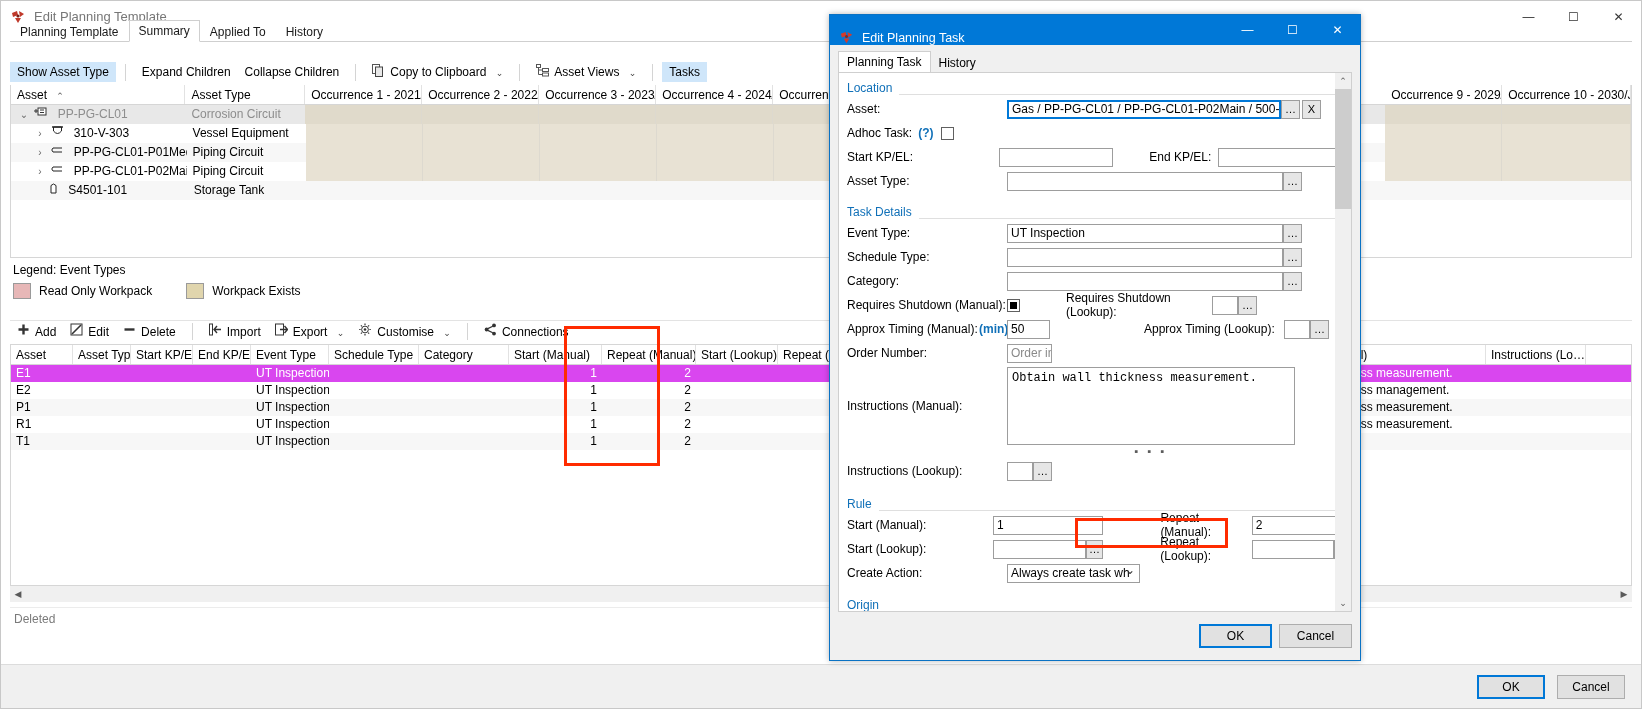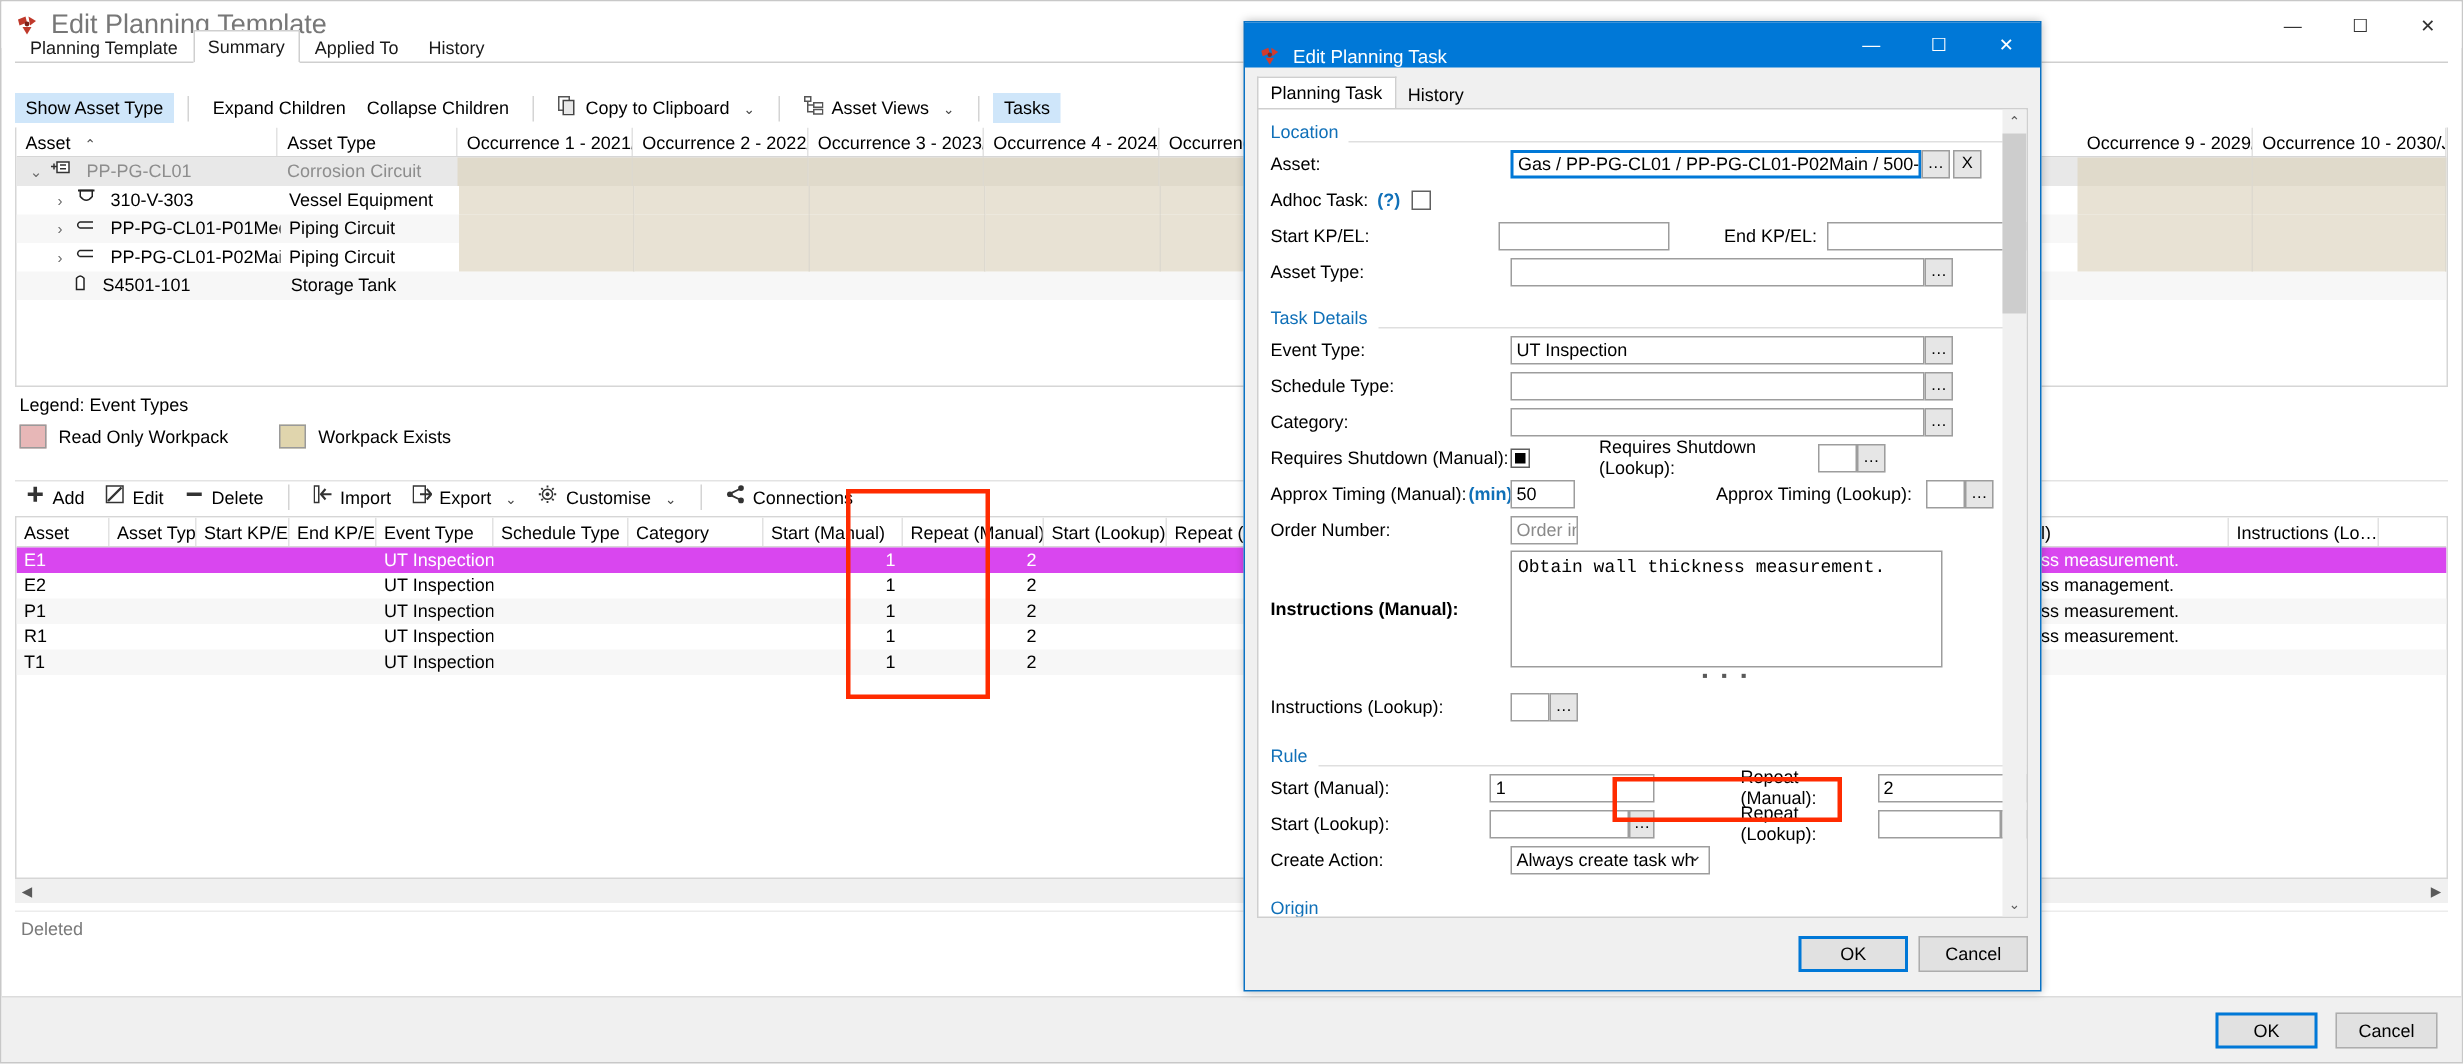--- a/index.html
+++ b/index.html
@@ -18,21 +18,21 @@
     border: 1px solid #c8c8c8;
   }
 
   
   .titlebar {
     position: absolute; top: 0; left: 0; right: 0; height: 31px;
     background: #ffffff;
     display: flex; align-items: center;
   }
   .tb-icon { width: 16px; height: 16px; margin-left: 9px; position: relative; }
-  .tb-title { margin-left: 8px; font-size: 18px; color: #777; }
+  .tb-title { margin-left: 8px; font-size: 13px; color: #777; }
   .win-btns { position: absolute; right: 0; top: 0; height: 31px; display: flex; }
   .win-btn {
     width: 45px; height: 31px; display: flex; align-items: center; justify-content: center;
     color: #333; font-size: 12px;
   }
 
   
   .tabstrip {
     position: absolute; top: 20px; left: 9px; right: 9px; height: 21px;
     border-bottom: 1px solid #cfcfcf;
@@ -658,21 +658,21 @@
         <span class="inp" style="width:43px">50</span>
         <span class="lbl" style="margin-left:94px;width:140px">Approx Timing (Lookup):</span>
         <span class="inp" style="width:26px"></span>
         <span class="ell">…</span>
       </div>
       <div class="fr">
         <span class="lbl" style="width:160px">Order Number:</span>
         <span class="inp ph" style="width:45px">Order in</span>
       </div>
       <div style="display:flex; padding-left:8px; margin-top:2px;">
-        <span class="lbl" style="width:160px; align-self:center;font-weight:bold;">Instructions (Manual):</span>
+        <span class="lbl" style="width:160px; align-self:center;">Instructions (Manual):</span>
         <span class="ta" style="width:288px; height:78px;font-family:Liberation Mono, monospace;">Obtain wall thickness measurement.</span>
       </div>
       <div class="dots" style="width:288px; margin-left:168px;">▪ ▪ ▪</div>
       <div class="fr" style="margin-top:2px">
         <span class="lbl" style="width:160px">Instructions (Lookup):</span>
         <span class="inp" style="width:26px"></span>
         <span class="ell">…</span>
       </div>
 
       <div class="sect" style="margin-top:14px">

